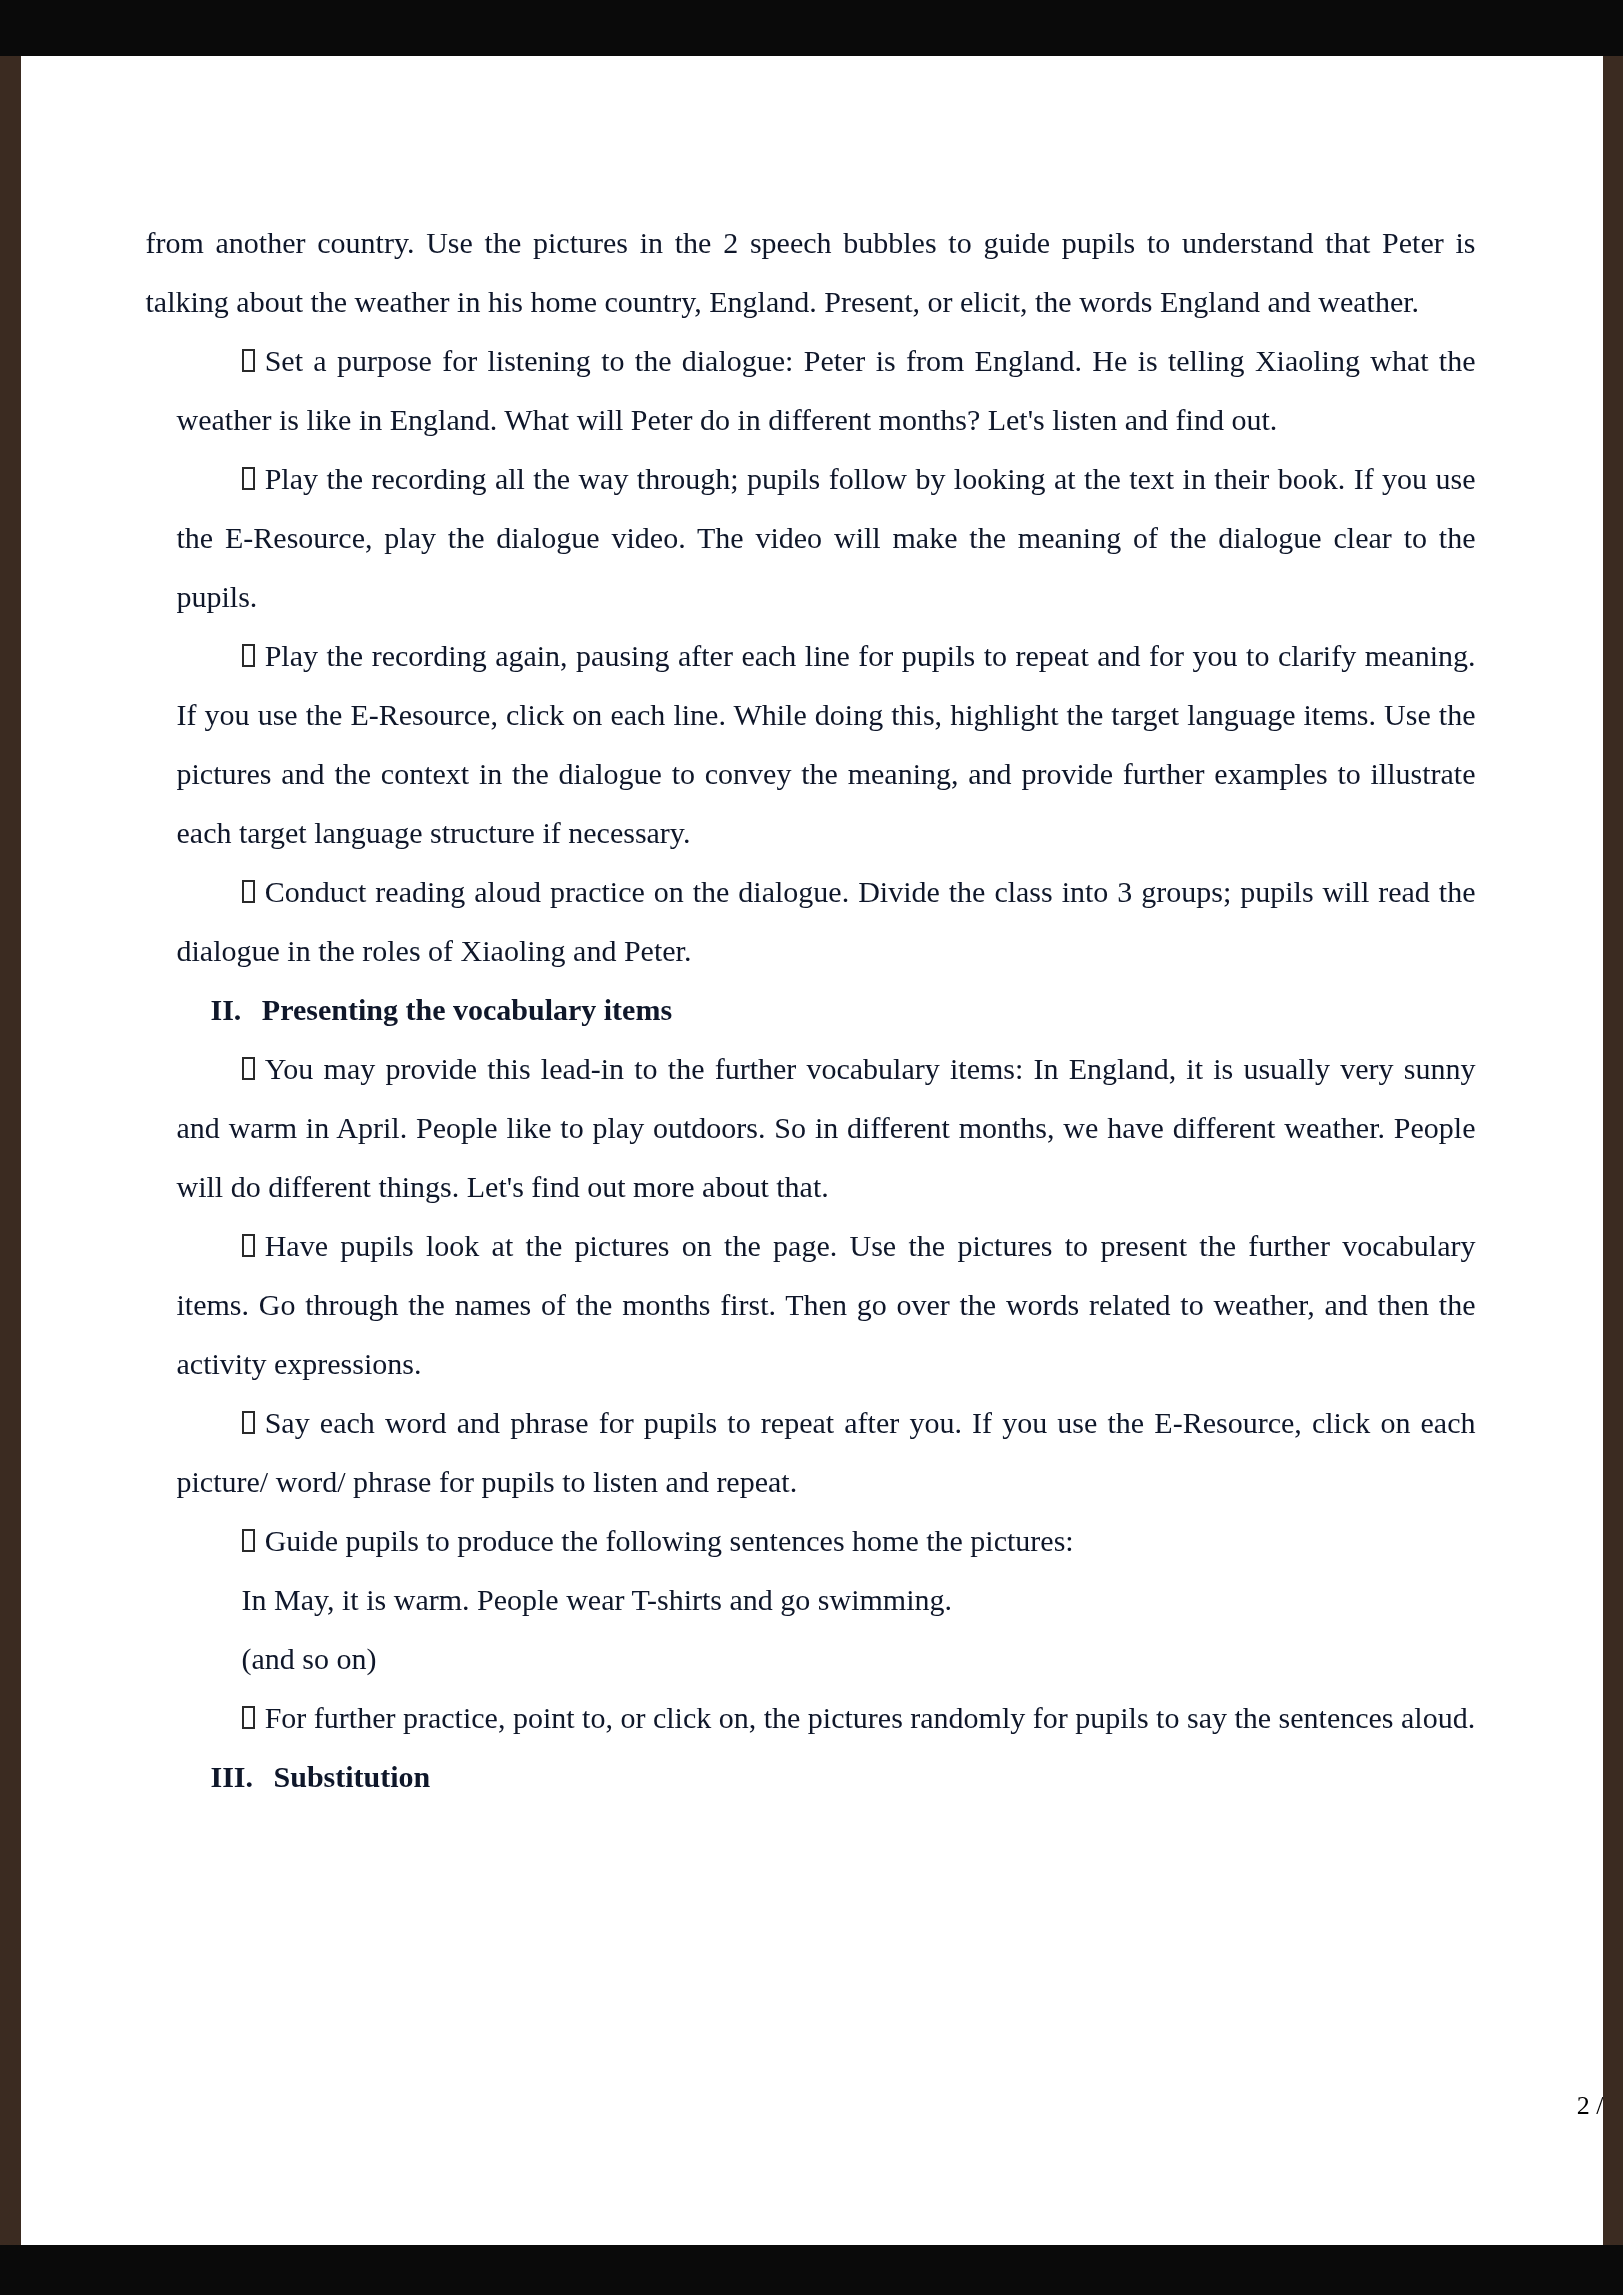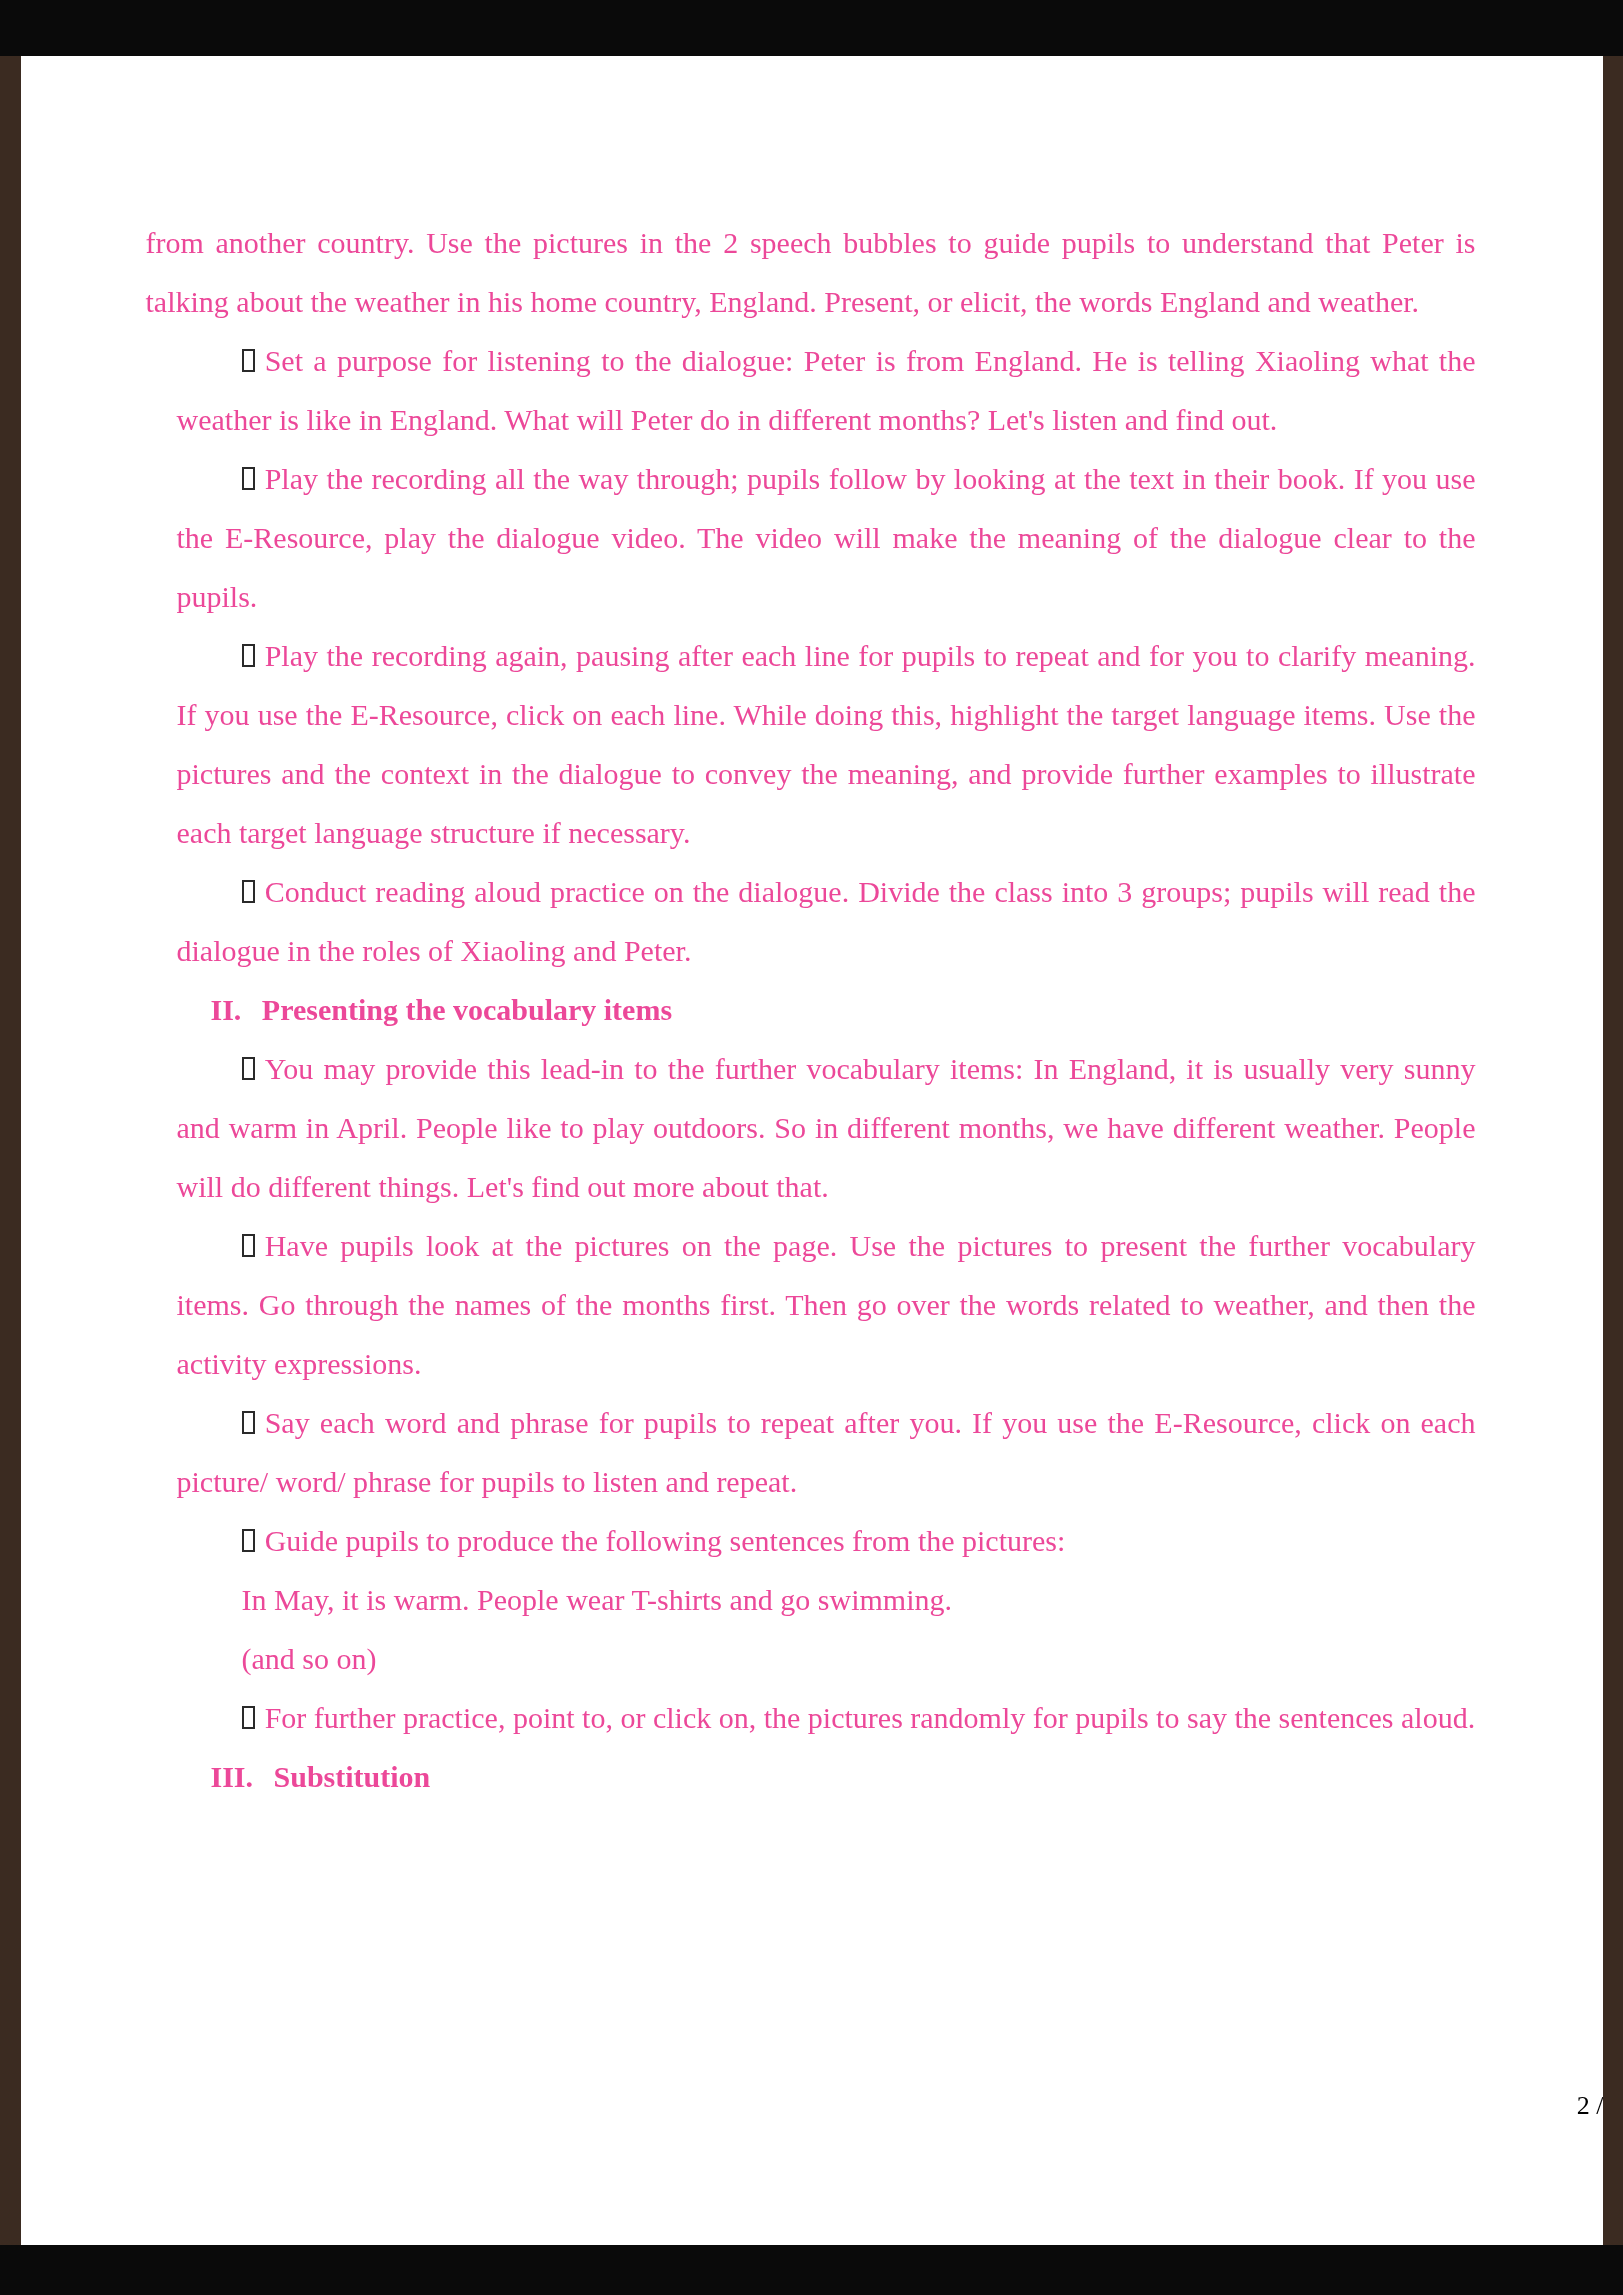--- a/index.html
+++ b/index.html
@@ -34,21 +34,21 @@
   }
   .bar.top { top: 0; height: 56px; }
   .bar.bottom { bottom: 0; height: 50px; }
   .content {
     position: absolute;
     top: 0;
     left: 20.5px;
     right: 20.5px;
     bottom: 0;
     padding: 213px 127px 0 125px;
-    color: #ec4899;
+    color: #0f172a;
     font-size: 30px;
     line-height: 59px;
     text-align: justify;
     box-sizing: border-box;
   }
   p.para {
     margin: 0;
     padding: 0;
   }
   p.indent {
@@ -107,21 +107,21 @@
 
 
     <p class="para heading"><span>II.</span><span class="heading-label">Presenting the vocabulary items</span></p>
 
     <p class="para indent"><span class="tofu"></span><span>You may provide this lead-in to the further vocabulary items: In England, it is usually very sunny and warm in April. People like to play outdoors. So in different months, we have different weather. People will do different things. Let's find out more about that.</span></p>
 
     <p class="para indent"><span class="tofu"></span><span>Have pupils look at the pictures on the page. Use the pictures to present the further vocabulary items. Go through the names of the months first. Then go over the words related to weather, and then the activity expressions.</span></p>
 
     <p class="para indent"><span class="tofu"></span><span>Say each word and phrase for pupils to repeat after you. If you use the E-Resource, click on each picture/ word/ phrase for pupils to listen and repeat.</span></p>
 
-    <p class="para indent"><span class="tofu"></span><span>Guide pupils to produce the following sentences from the pictures:</span></p>
+    <p class="para indent"><span class="tofu"></span><span>Guide pupils to produce the following sentences home the pictures:</span></p>
 
     <p class="para indent"><span>In May, it is warm. People wear T-shirts and go swimming.</span></p>
 
     <p class="para indent"><span>(and so on)</span></p>
 
     <p class="para indent"><span class="tofu"></span><span>For further practice, point to, or click on, the pictures randomly for pupils to say the sentences aloud.</span></p>
 
     <p class="para heading"><span>III.</span><span class="heading-label">Substitution</span></p>
 
   </div>

